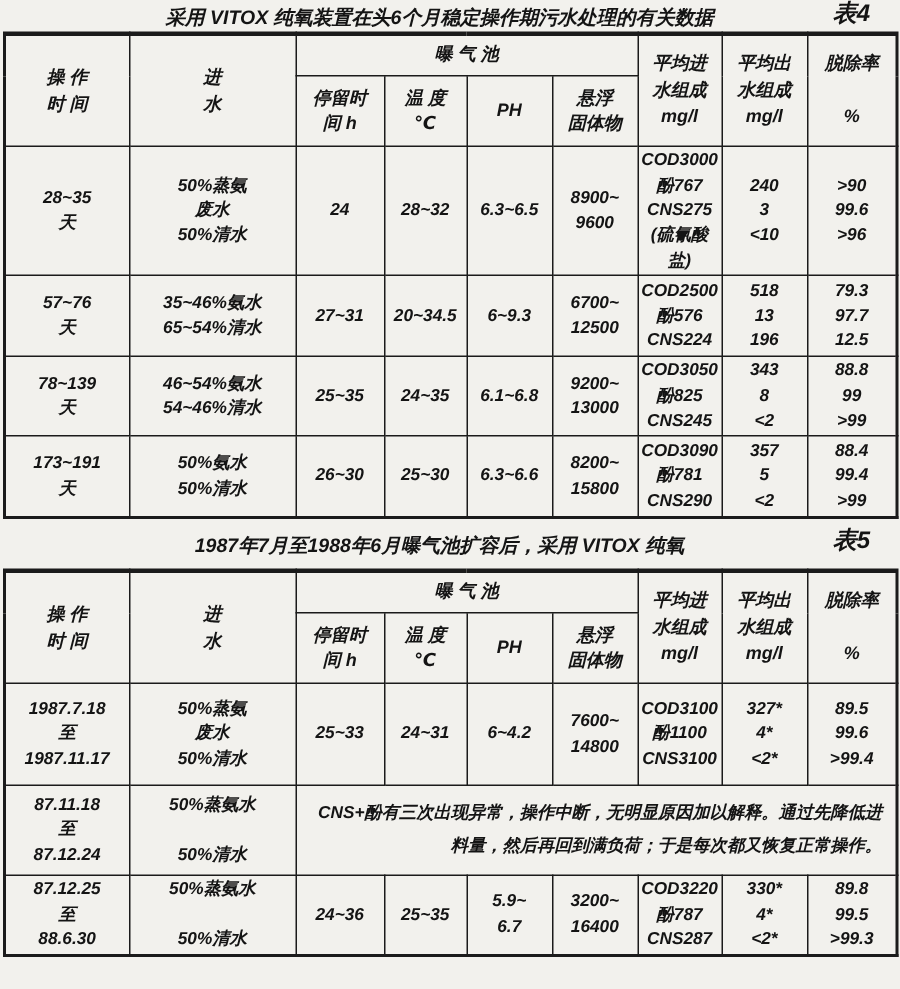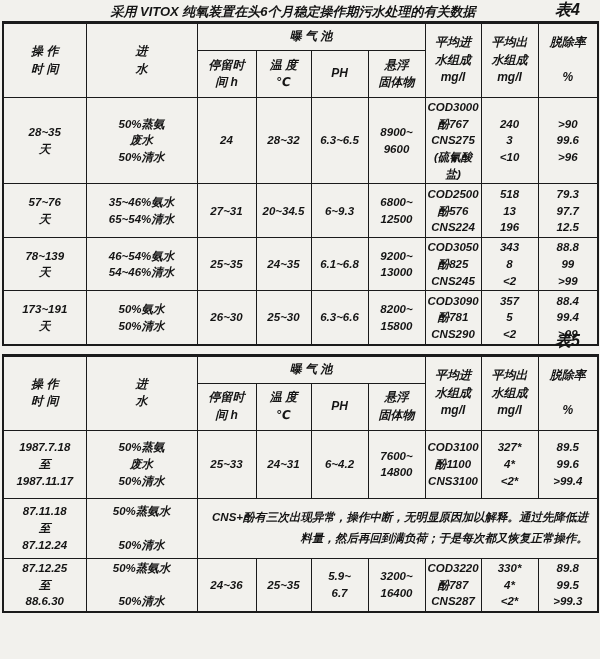--- a/index.html
+++ b/index.html
@@ -107,21 +107,21 @@
 &gt;96</td>
     </tr>
     <tr class="t4-r2">
       <td>57~76
 天</td>
       <td>35~46%氨水
 65~54%清水</td>
       <td>27~31</td>
       <td>20~34.5</td>
       <td>6~9.3</td>
-      <td>6800~
+      <td>6700~
 12500</td>
       <td>COD2500
 酚576
 CNS224</td>
       <td>518
 13
 196</td>
       <td>79.3
 97.7
 12.5</td>
@@ -163,20 +163,21 @@
 5
 &lt;2</td>
       <td>88.4
 99.4
 &gt;99</td>
     </tr>
   </tbody>
     </table>
 
   <div class="caption caption-two">
+    <div>1987年7月至1988年6月曝气池扩容后，采用 VITOX 纯氧</div>
     <span class="table-label">表5</span>
   </div>
 
   <table>
     <colgroup>
       <col style="width:83px">
         <col style="width:111px">
         <col style="width:59px">
       <col style="width:55px">
         <col style="width:57px">

